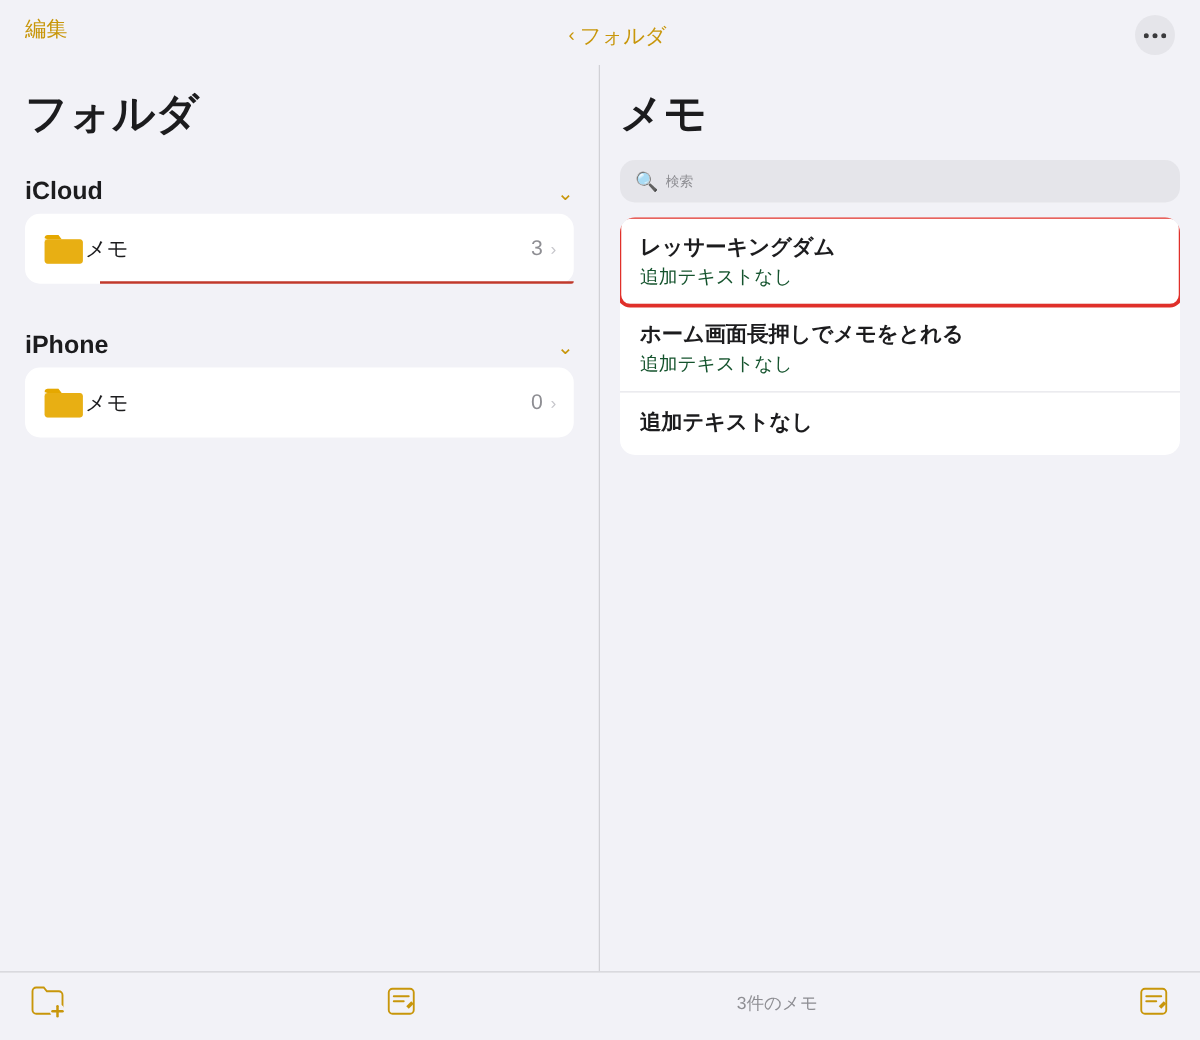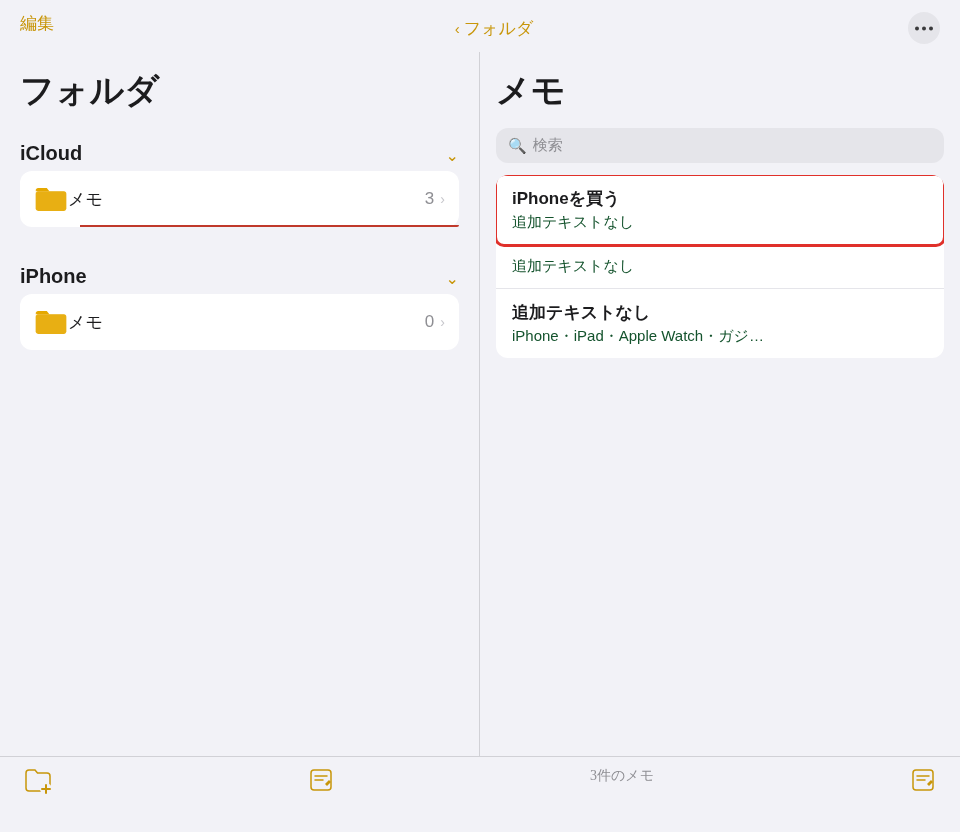--- a/index.html
+++ b/index.html
@@ -146,21 +146,21 @@
       padding: 8px 12px;
       margin-bottom: 12px;
       gap: 6px;
     }
     .search-bar .search-icon {
       color: #8e8e93;
       font-size: 15px;
     }
     .search-bar .search-placeholder {
       color: #8e8e93;
-      font-size: 15px;
+      font-size: 11px;
     }
 
     
     .note-list {
       background: #ffffff;
       border-radius: 12px;
       overflow: hidden;
     }
 
     .note-item {
@@ -187,26 +187,26 @@
       border-radius: 8px;
       outline-offset: -1px;
     }
     .note-item.selected::before {
       display: none;
     }
 
     
     .bottom-toolbar {
       display: flex;
+      align-items: center;
       justify-content: space-between;
       padding: 10px 24px 14px;
       background: #f2f2f7;
       border-top: 1px solid #d1d1d6;
-      height: 76px;
-      font-family: Liberation Serif, serif;
+      height: 55px;
     }
     .bottom-toolbar .toolbar-count {
       font-size: 14px;
       color: #8e8e93;
     }
 
     
     .folder-svg {
       width: 34px;
       height: 28px;
@@ -273,31 +273,31 @@
     <div class="panel-title">メモ</div>
 
     <div class="search-bar">
       <span class="search-icon">🔍</span>
       <span class="search-placeholder">検索</span>
     </div>
 
     <div class="note-list">
 
       <div class="note-item selected">
-        <div class="note-title">iPhoneを買う</div>
+        <div class="note-title">レッサーキングダム</div>
         <div class="note-subtitle">追加テキストなし</div>
       </div>
 
       <div class="note-item">
+        <div class="note-title">ホーム画面長押しでメモをとれる</div>
         <div class="note-subtitle">追加テキストなし</div>
       </div>
 
       <div class="note-item">
         <div class="note-title">追加テキストなし</div>
-        <div class="note-subtitle">iPhone・iPad・Apple Watch・ガジ…</div>
       </div>
 
     </div>
   </div>
 </div>
 
 <div class="bottom-toolbar">
 
   <div>
     <svg width="28" height="28" viewBox="0 0 28 28">

